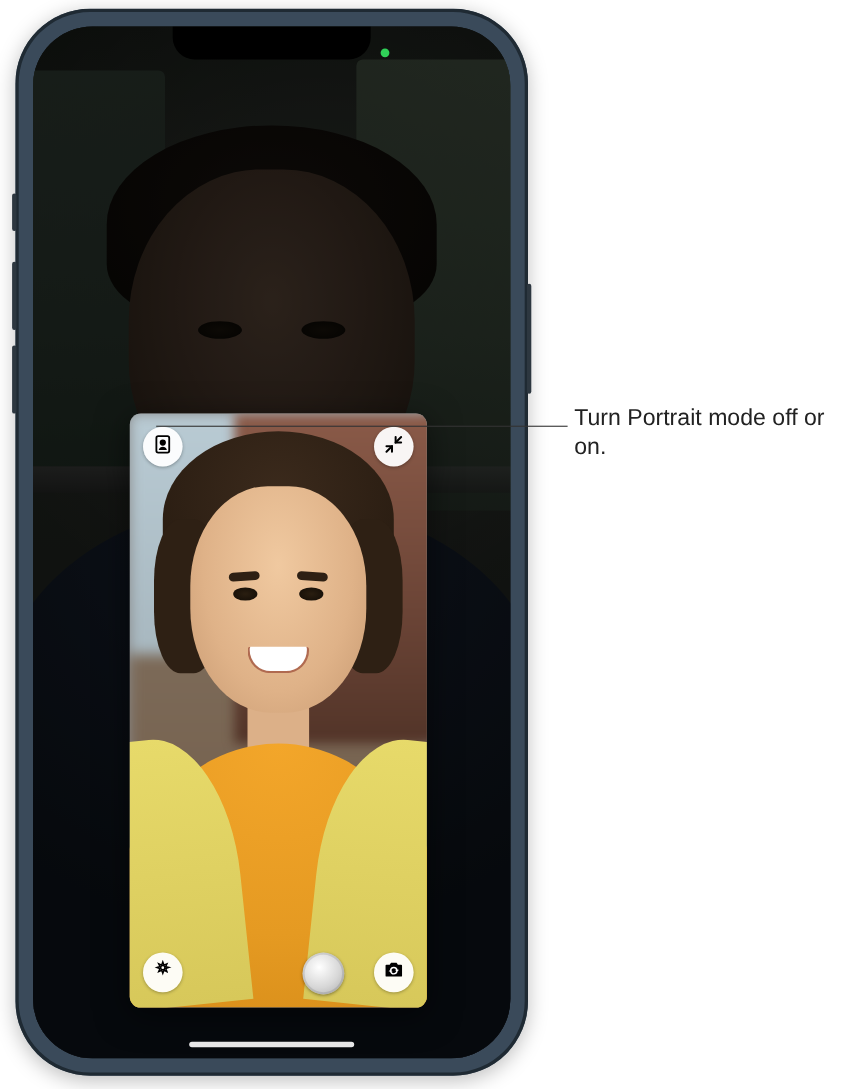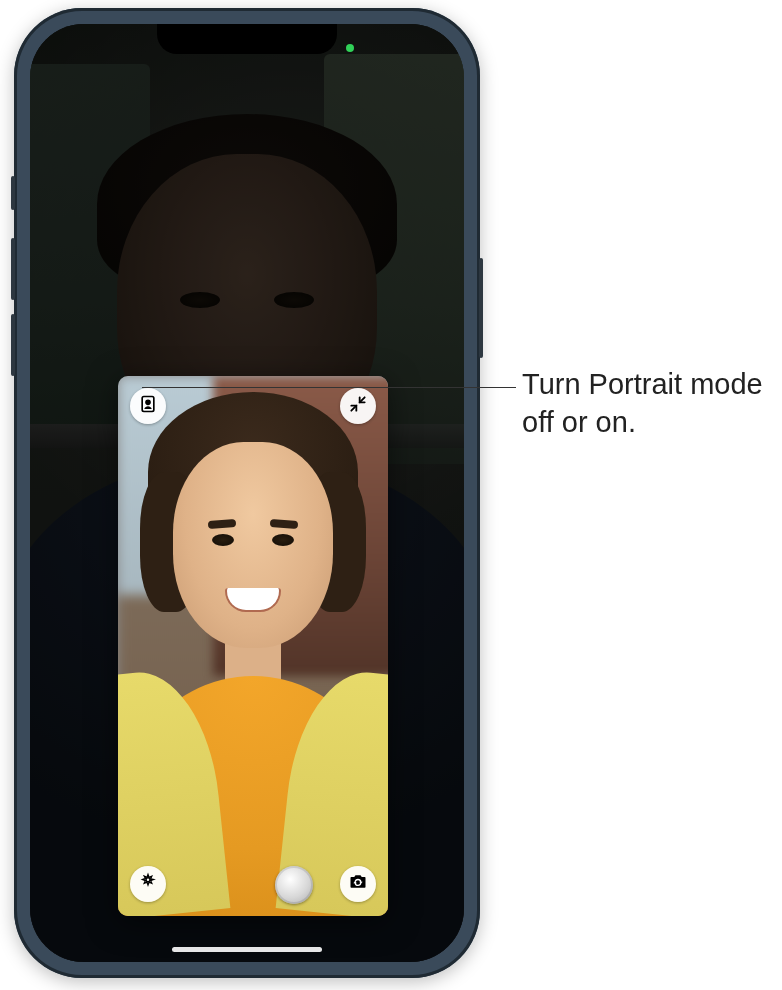--- a/index.html
+++ b/index.html
@@ -243,21 +243,21 @@
     width: 374px;
     height: 1px;
     background: #333;
     z-index: 200;
   }
   .callout-text {
     position: absolute;
     top: 366px;
     left: 522px;
     width: 250px;
-    font-size: 29px;
+    font-size: 21px;
     line-height: 1.3;
     color: #222;
     z-index: 200;
   }
 </style>
 </head>
 <body>
 
 <div class="callout-line"></div>
 <div class="callout-text">Turn Portrait mode off or on.</div>

